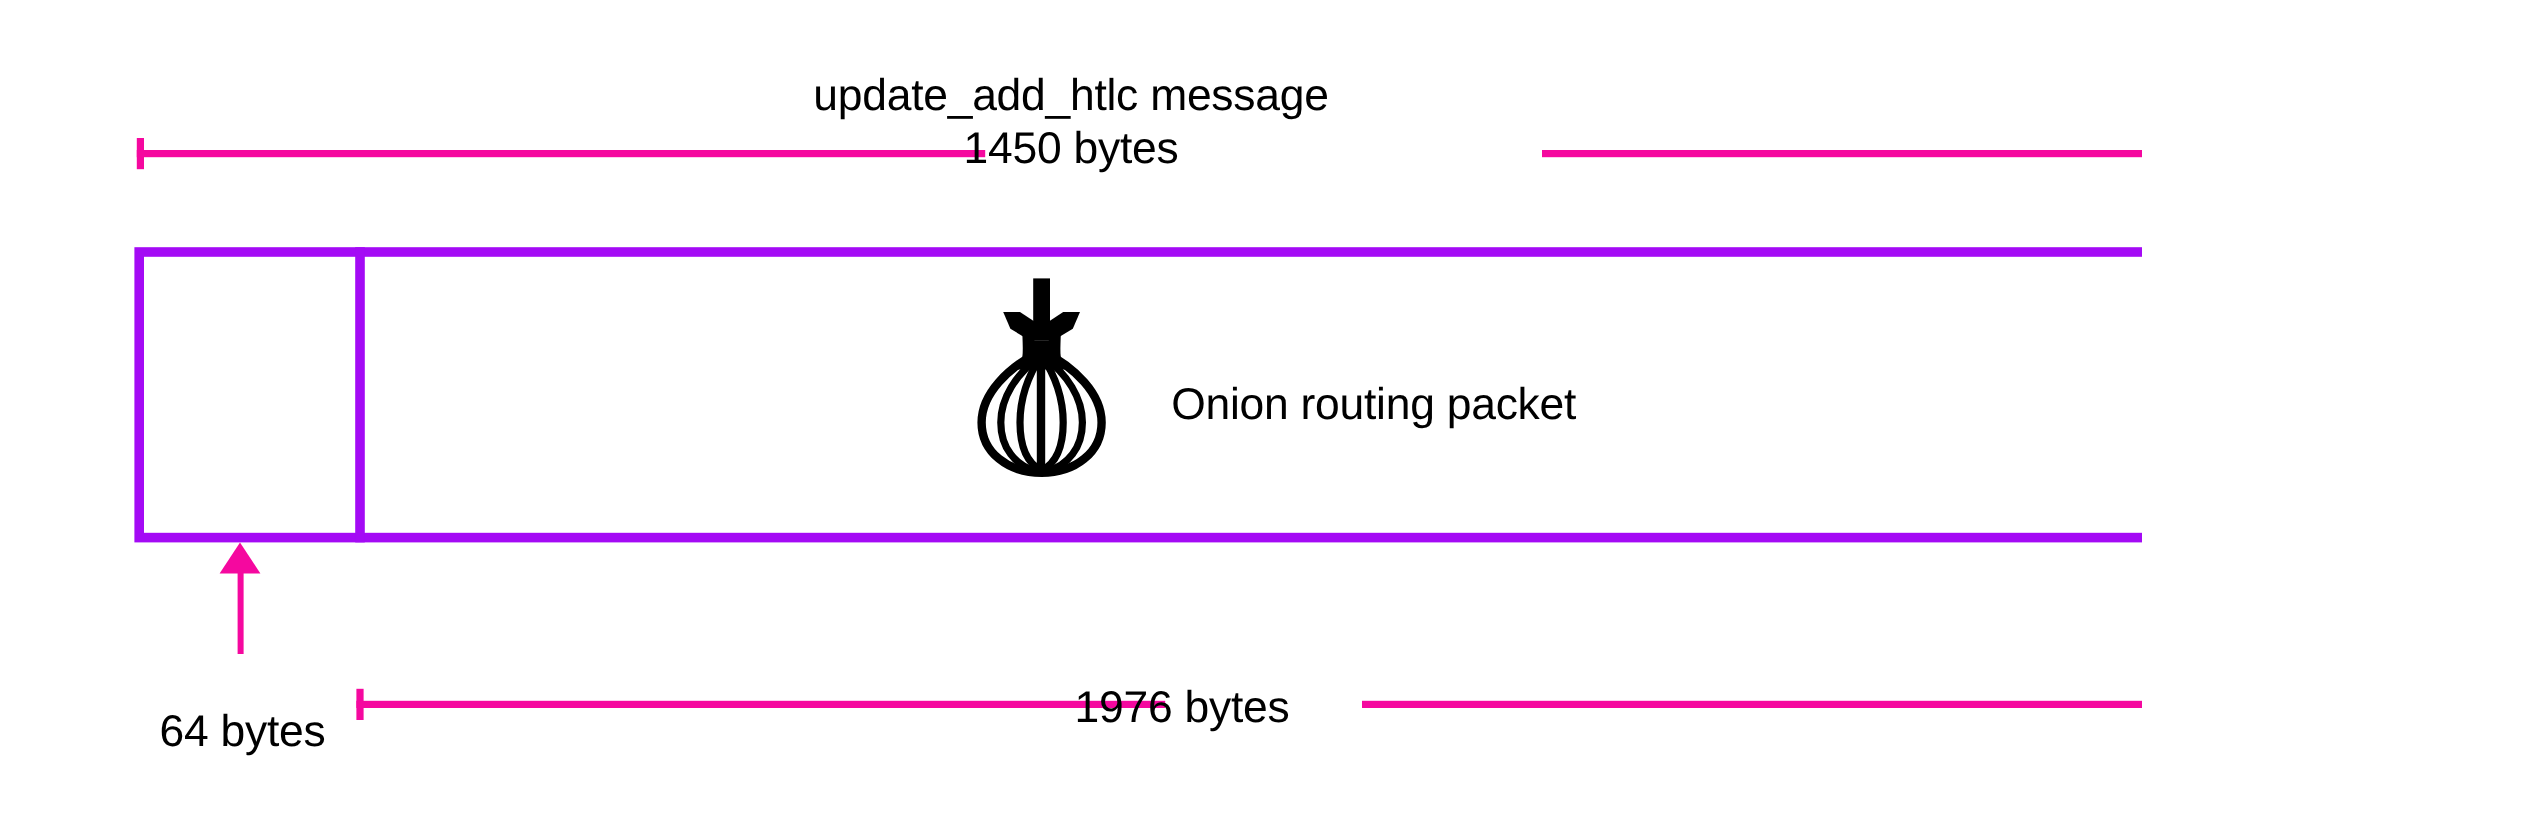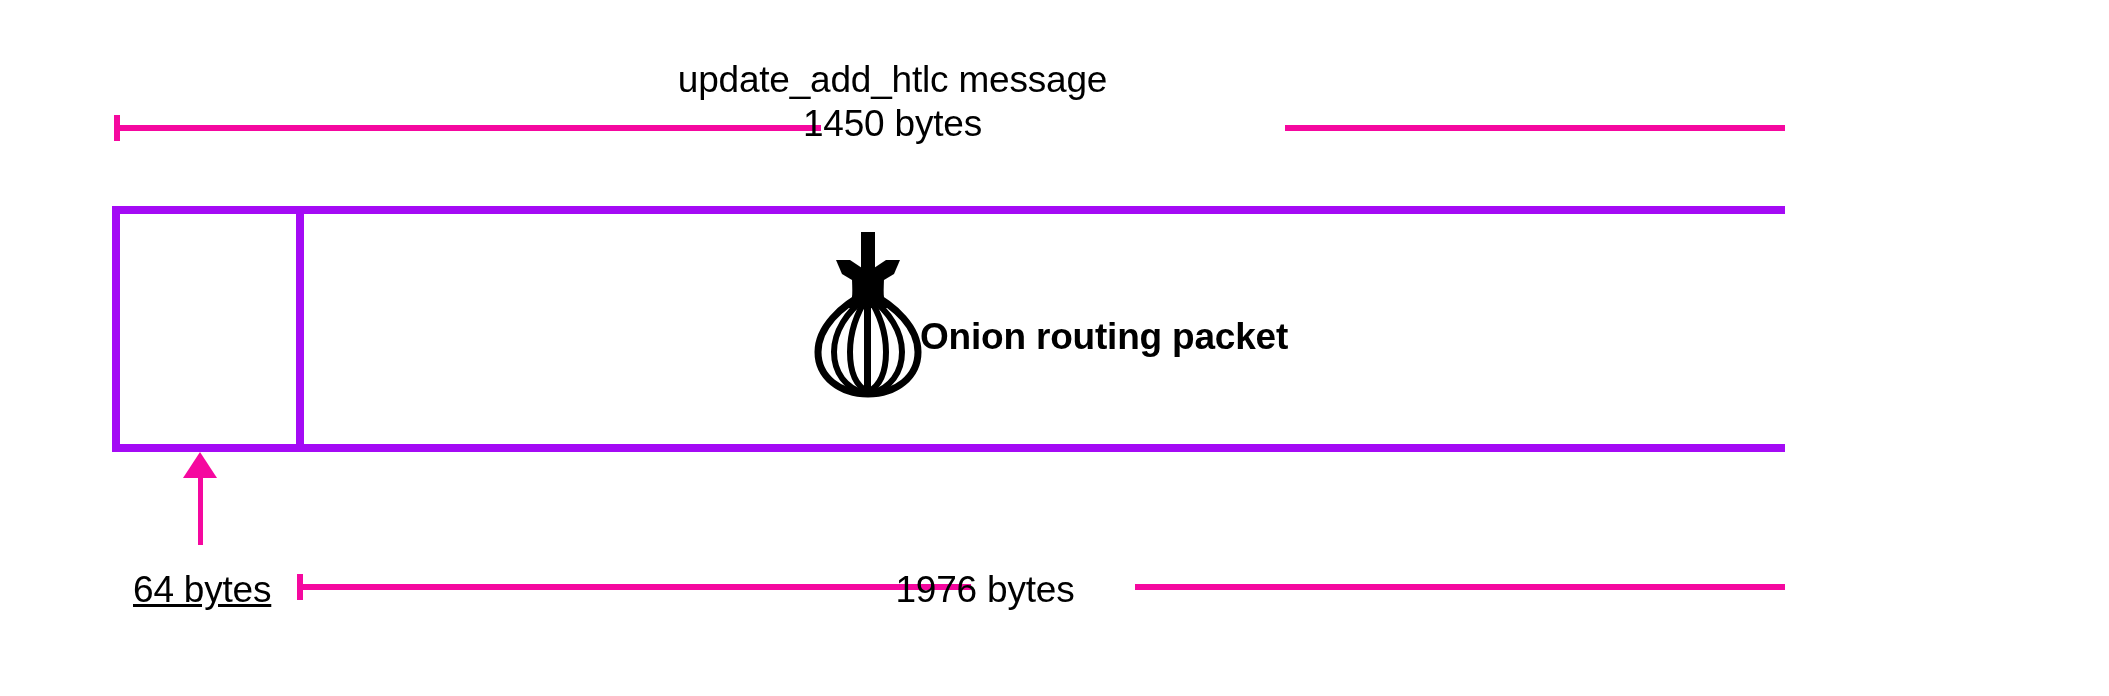--- a/index.html
+++ b/index.html
@@ -33,33 +33,31 @@
     left: 0;
     right: 0;
     top: 58px;
     text-align: center;
     font-size: 37px;
     letter-spacing: -0.2px;
   }
   #top-dimension-label .line2 { display: block; text-align: center; }
 
   #onion-caption {
-    left: 920px;
+    left: 976px;
     top: 315px;
     font-size: 37px;
     letter-spacing: -0.2px;
-    font-weight: bold;
   }
 
   #left-cell-label {
     left: 133px;
-    top: 568px;
+    top: 588px;
     font-size: 37px;
     letter-spacing: -0.2px;
-    text-decoration: underline;
   }
 
   #bottom-dimension-label {
     left: 985px;
     top: 568px;
     font-size: 37px;
     letter-spacing: -0.2px;
     transform: translateX(-50%);
   }
 

